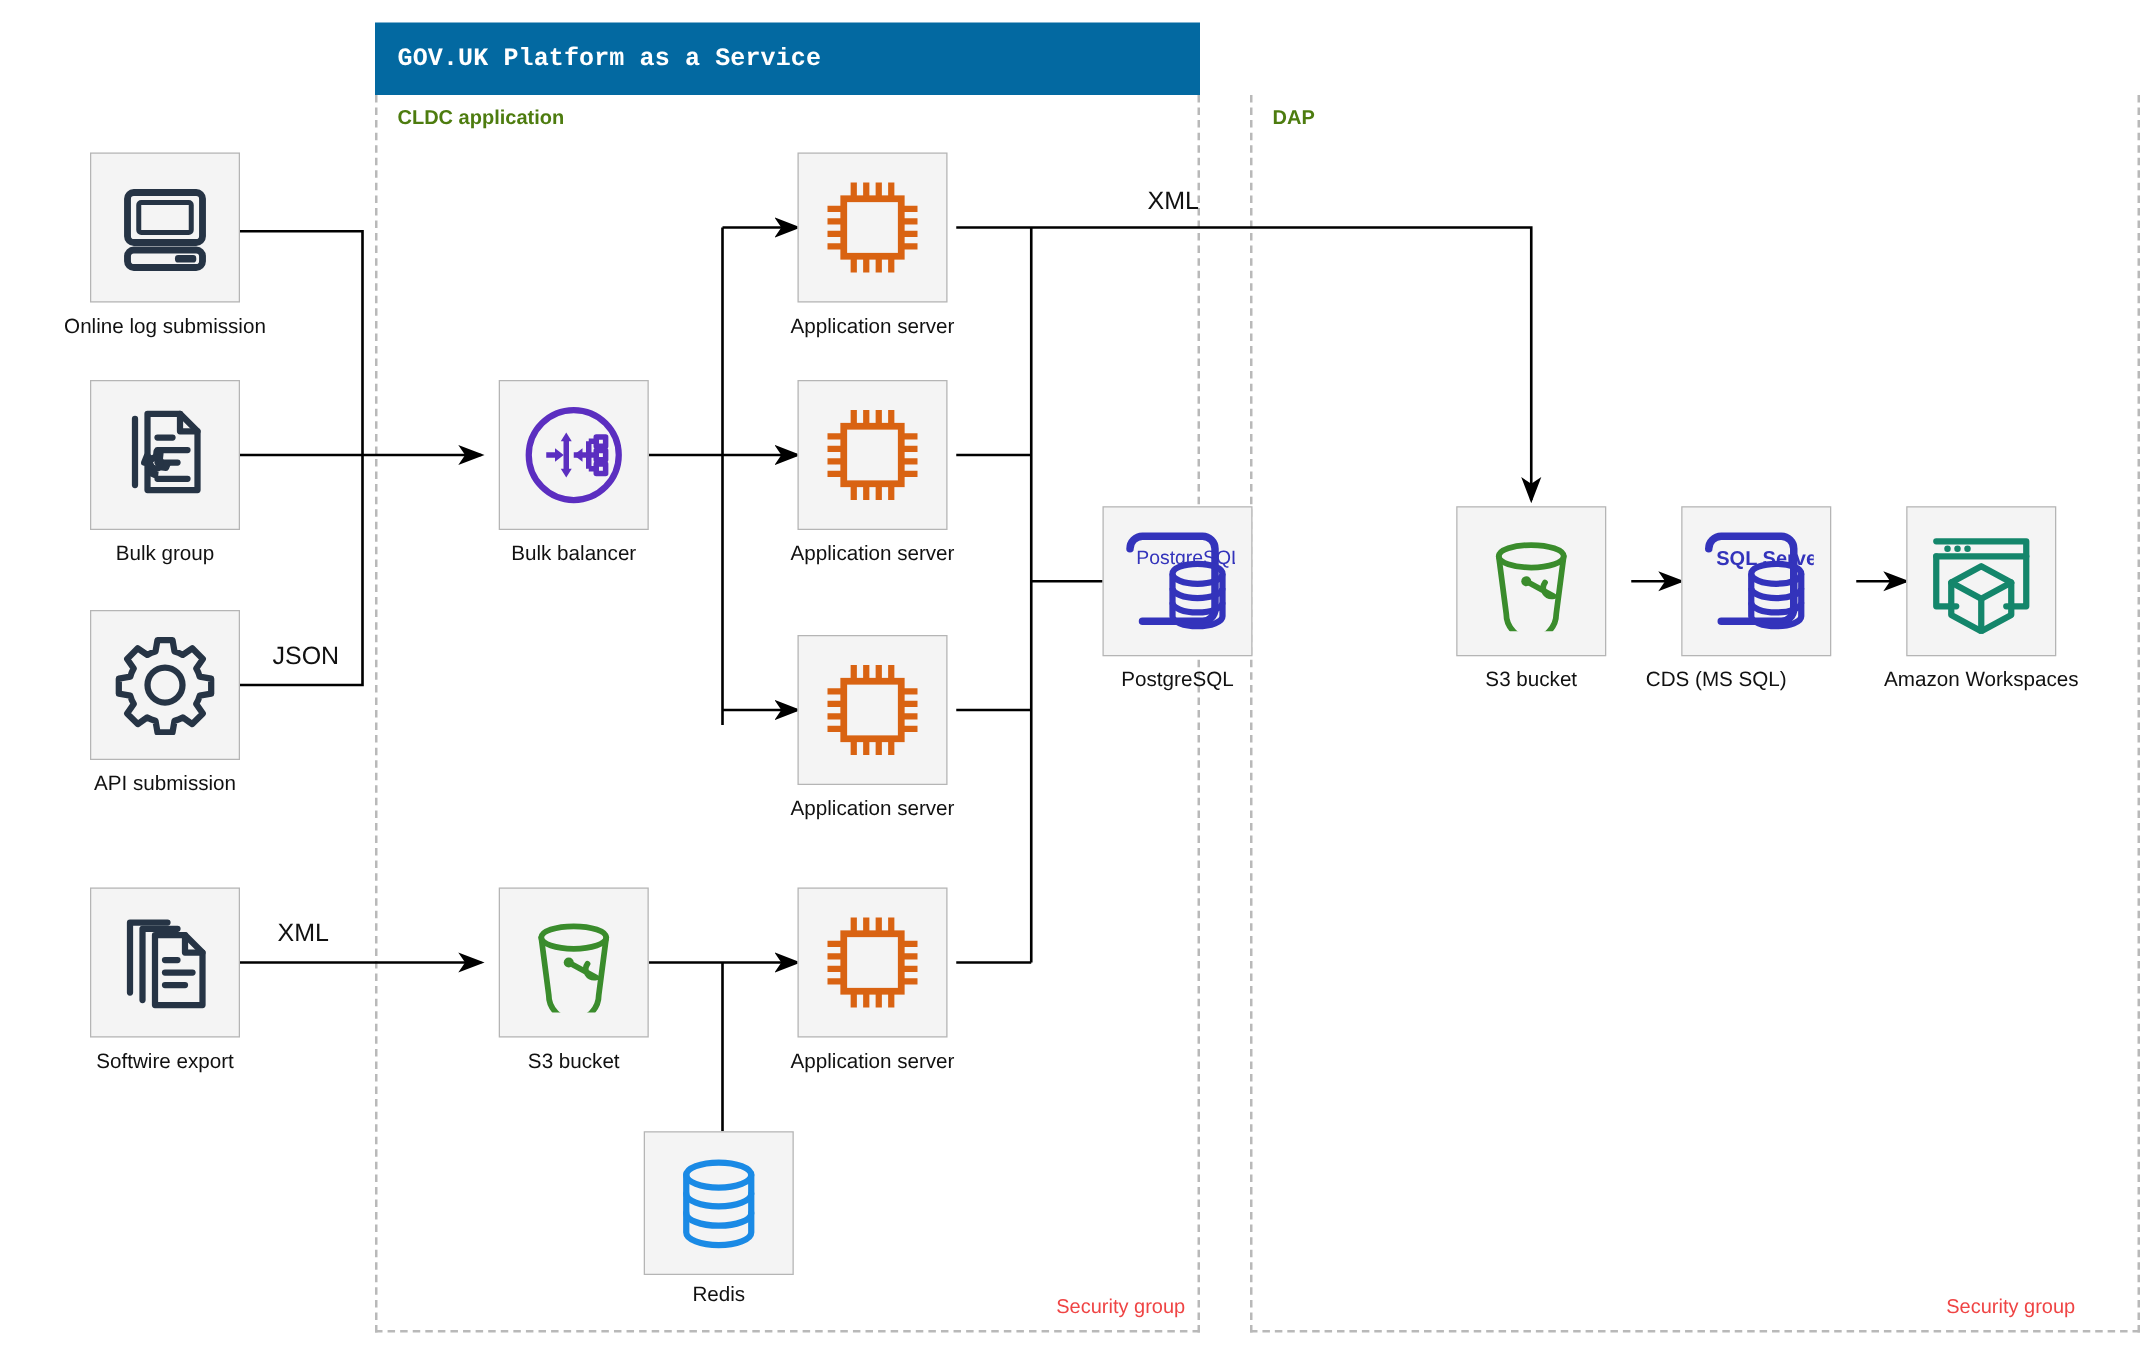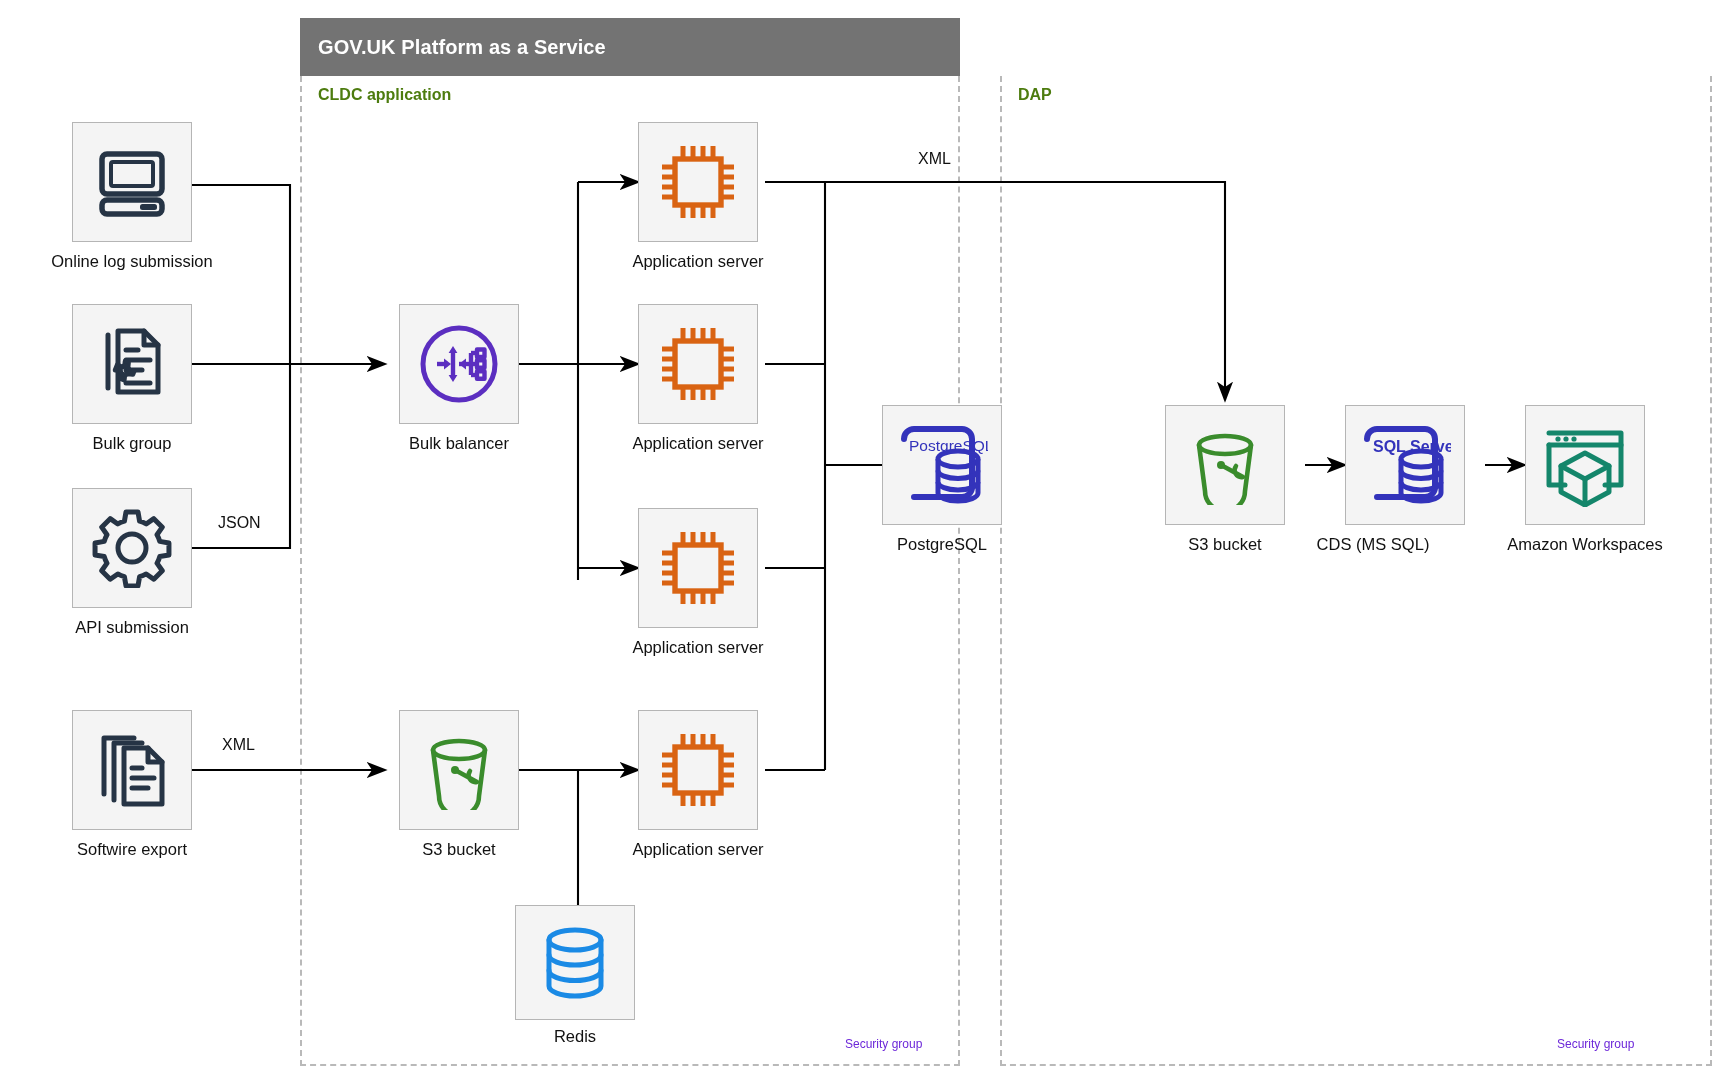--- a/index.html
+++ b/index.html
@@ -12,43 +12,44 @@
     position: relative;
     width: 1712px;
     height: 1082px;
     background: #ffffff;
     overflow: hidden;
   }
 
   
   .group-header {
     position: absolute;
-    background: #737373;
+    background: #0369a1;
     display: flex;
     align-items: center;
     padding-left: 18px;
+    font-family: Liberation Mono, monospace;
   }
   .group-header span {
     color: #ffffff;
     font-size: 20px;
     font-weight: bold;
     letter-spacing: .1px;
   }
 
   
   .secgroup {
     position: absolute;
     border: 2px dashed #b9b9b9;
     border-top: none;
     background: transparent;
   }
   .secgroup-label {
     position: absolute;
-    font-size: 12px;
-    color: #6d28d9;
+    font-size: 16px;
+    color: #ef4444;
     white-space: nowrap;
   }
   .subsystem-label {
     position: absolute;
     font-size: 16px;
     font-weight: bold;
     color: #4d7c0f;
     white-space: nowrap;
   }
 
@@ -71,21 +72,21 @@
   }
 
   
   .edge-layer {
     position: absolute; left: 0; top: 0;
     width: 1712px; height: 1082px;
     pointer-events: none;
   }
   .edge-label {
     position: absolute;
-    font-size: 16px;
+    font-size: 20px;
     color: #111111;
     white-space: nowrap;
   }
 </style>
 </head>
 <body>
 
 <div id="canvas">
 
   <div class="group-header" style="left:300px; top:18px; width:660px; height:58px;">

